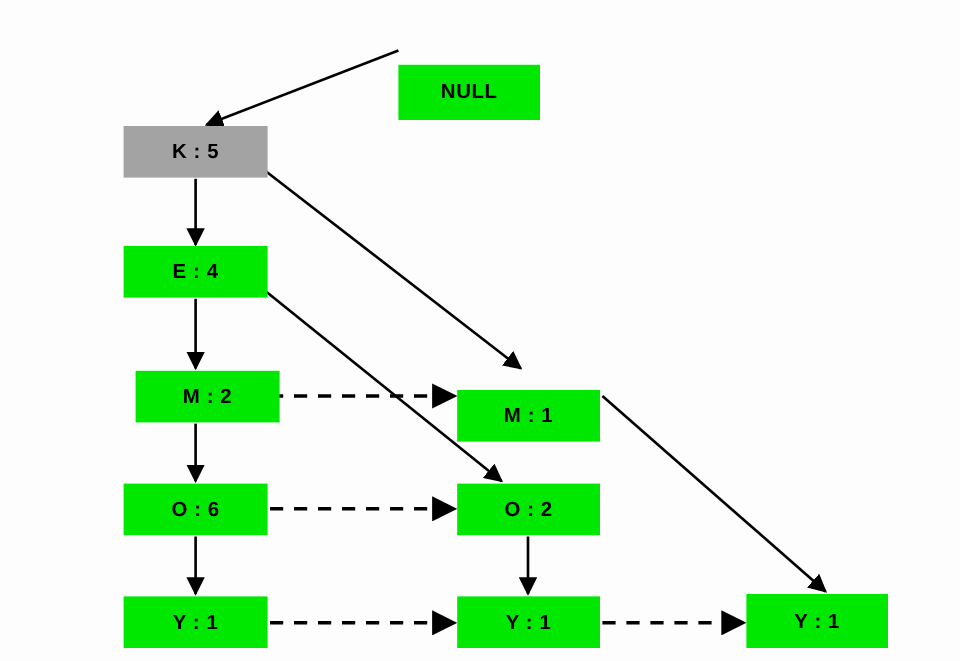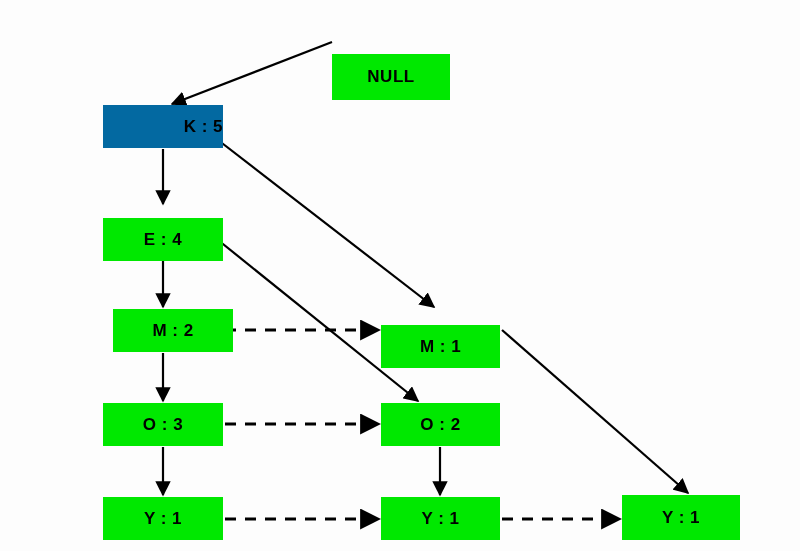--- a/index.html
+++ b/index.html
@@ -69,31 +69,31 @@
         <line x1="225" y1="330" x2="379" y2="330" stroke="#000000" stroke-width="3" stroke-dasharray="11 9" marker-end="url(#arrow)"></line>
         <line x1="225" y1="424" x2="379" y2="424" stroke="#000000" stroke-width="3" stroke-dasharray="11 9" marker-end="url(#arrow)"></line>
         <line x1="225" y1="519" x2="379" y2="519" stroke="#000000" stroke-width="3" stroke-dasharray="11 9" marker-end="url(#arrow)"></line>
         <line x1="502" y1="519" x2="620" y2="519" stroke="#000000" stroke-width="3" stroke-dasharray="11 9" marker-end="url(#arrow)"></line>
       </g>
   </svg>
   <div id="node-layer">
       <div class="node" style="left: 332px; top: 14px; width: 118px; height: 46px; background: rgb(0, 232, 0); color: rgb(0, 0, 0); margin-top: 40px;">
         <span class="node-label">NULL</span>
       </div>
-      <div class="node" style="left: 103px; top: 105px; width: 120px; height: 43px; background: #0369a1; color: rgb(0, 0, 0); justify-content: flex-end;">
+      <div class="node" style="left: 103px; top: 105px; width: 120px; height: 43px; background: #a3a3a3; color: rgb(0, 0, 0);">
         <span class="node-label">K : 5</span>
       </div>
-      <div class="node" style="left: 103px; top: 218px; width: 120px; height: 43px; background: rgb(0, 232, 0); color: rgb(0, 0, 0);">
+      <div class="node" style="left: 103px; top: 205px; width: 120px; height: 43px; background: rgb(0, 232, 0); color: rgb(0, 0, 0);">
         <span class="node-label">E : 4</span>
       </div>
       <div class="node" style="left: 103px; top: 309px; width: 120px; height: 43px; background: rgb(0, 232, 0); color: rgb(0, 0, 0); margin-left: 10px;">
         <span class="node-label">M : 2</span>
       </div>
       <div class="node" style="left: 103px; top: 403px; width: 120px; height: 43px; background: rgb(0, 232, 0); color: rgb(0, 0, 0);">
-        <span class="node-label">O : 3</span>
+        <span class="node-label">O : 6</span>
       </div>
       <div class="node" style="left: 103px; top: 497px; width: 120px; height: 43px; background: rgb(0, 232, 0); color: rgb(0, 0, 0);">
         <span class="node-label">Y : 1</span>
       </div>
       <div class="node" style="left: 381px; top: 309px; width: 119px; height: 43px; background: rgb(0, 232, 0); color: rgb(0, 0, 0); margin-top: 16px;">
         <span class="node-label">M : 1</span>
       </div>
       <div class="node" style="left: 381px; top: 403px; width: 119px; height: 43px; background: rgb(0, 232, 0); color: rgb(0, 0, 0); text-align: right;">
         <span class="node-label">O : 2</span>
       </div>

